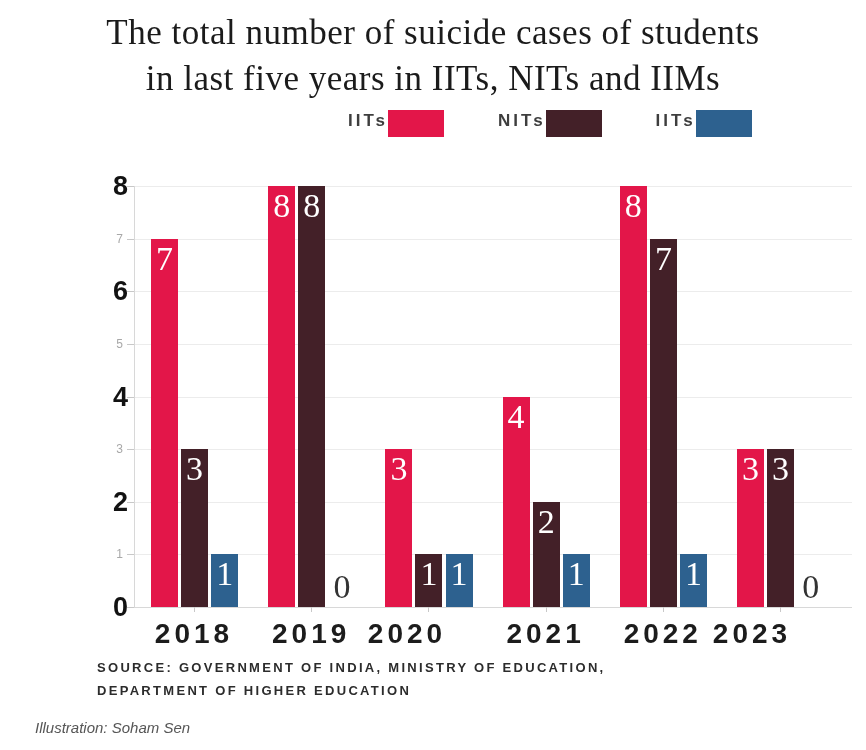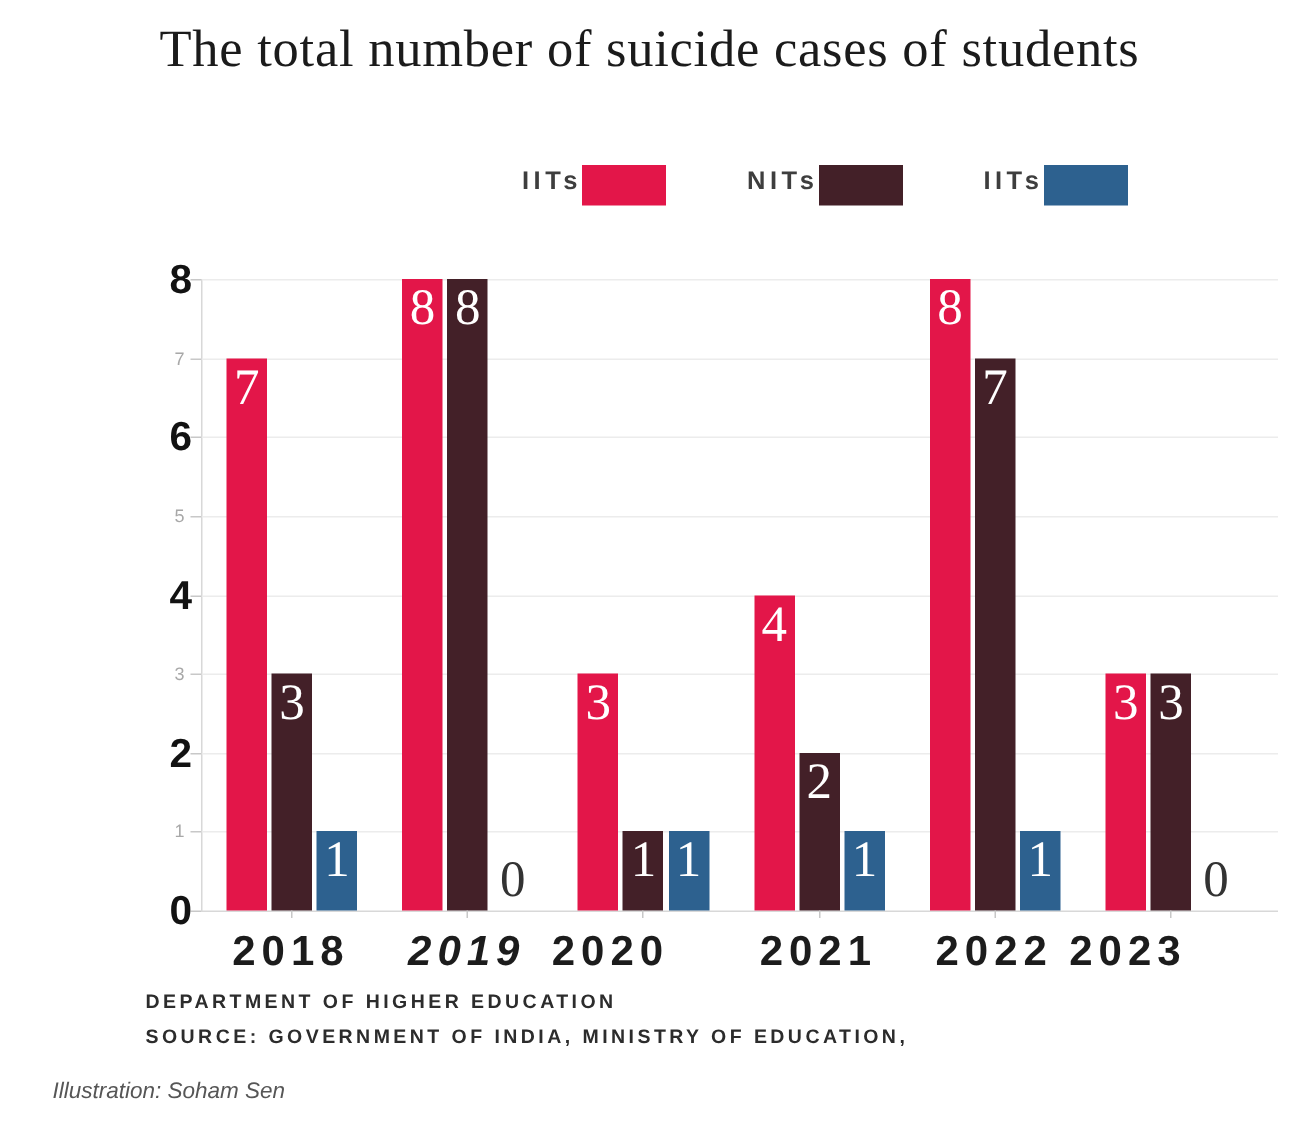--- a/index.html
+++ b/index.html
@@ -64,20 +64,21 @@
     font-style:italic; font-size:15px; color:#565656;
   }
 </style>
 </head>
 <body>
 
 <div id="canvas">
 
   <div class="title">
     <div>The total number of suicide cases of students</div>
+    <div>in last five years in IITs, NITs and IIMs</div>
   </div>
 
   <div class="legend">
       <div class="legend-item">
         <div class="legend-label">IITs</div>
         <div class="legend-swatch" style="background: rgb(227, 22, 73);"></div>
       </div>
       <div class="legend-item">
         <div class="legend-label">NITs</div>
         <div class="legend-swatch" style="background: rgb(67, 32, 40);"></div>
@@ -178,32 +179,32 @@
         <div class="ylab-major" style="top: 275.25px;">6</div>
         <div class="ytick" style="top: 238.625px;"></div>
         <div class="ylab-minor" style="top: 231.625px;">7</div>
         <div class="ytick" style="top: 186px;"></div>
         <div class="ylab-major" style="top: 170px;">8</div>
       </div>
     <div id="xaxis">
         <div class="xtick" style="left: 194px;"></div>
         <div class="xlab" style="left: 134px;">2018</div>
         <div class="xtick" style="left: 311.2px;"></div>
-        <div class="xlab" style="left: 251.2px; font-style: italic;">2019</div>
+        <div class="xlab" style="left: 251.2px;">2019</div>
         <div class="xtick" style="left: 428.4px;"></div>
         <div class="xlab" style="left: 347px;">2020</div>
         <div class="xtick" style="left: 545.6px;"></div>
         <div class="xlab" style="left: 485.6px;">2021</div>
         <div class="xtick" style="left: 662.8px;"></div>
         <div class="xlab" style="left: 602.8px;">2022</div>
         <div class="xtick" style="left: 780px;"></div>
         <div class="xlab" style="left: 692px;">2023</div>
       </div>
   </div>
 
   <div class="source">
+    <div>SOURCE: GOVERNMENT OF INDIA, MINISTRY OF EDUCATION,</div>
     <div>DEPARTMENT OF HIGHER EDUCATION</div>
-    <div>SOURCE: GOVERNMENT OF INDIA, MINISTRY OF EDUCATION,</div>
   </div>
 
   <div class="credit">Illustration: Soham Sen</div>
 
 </div>
 
 </body></html>

